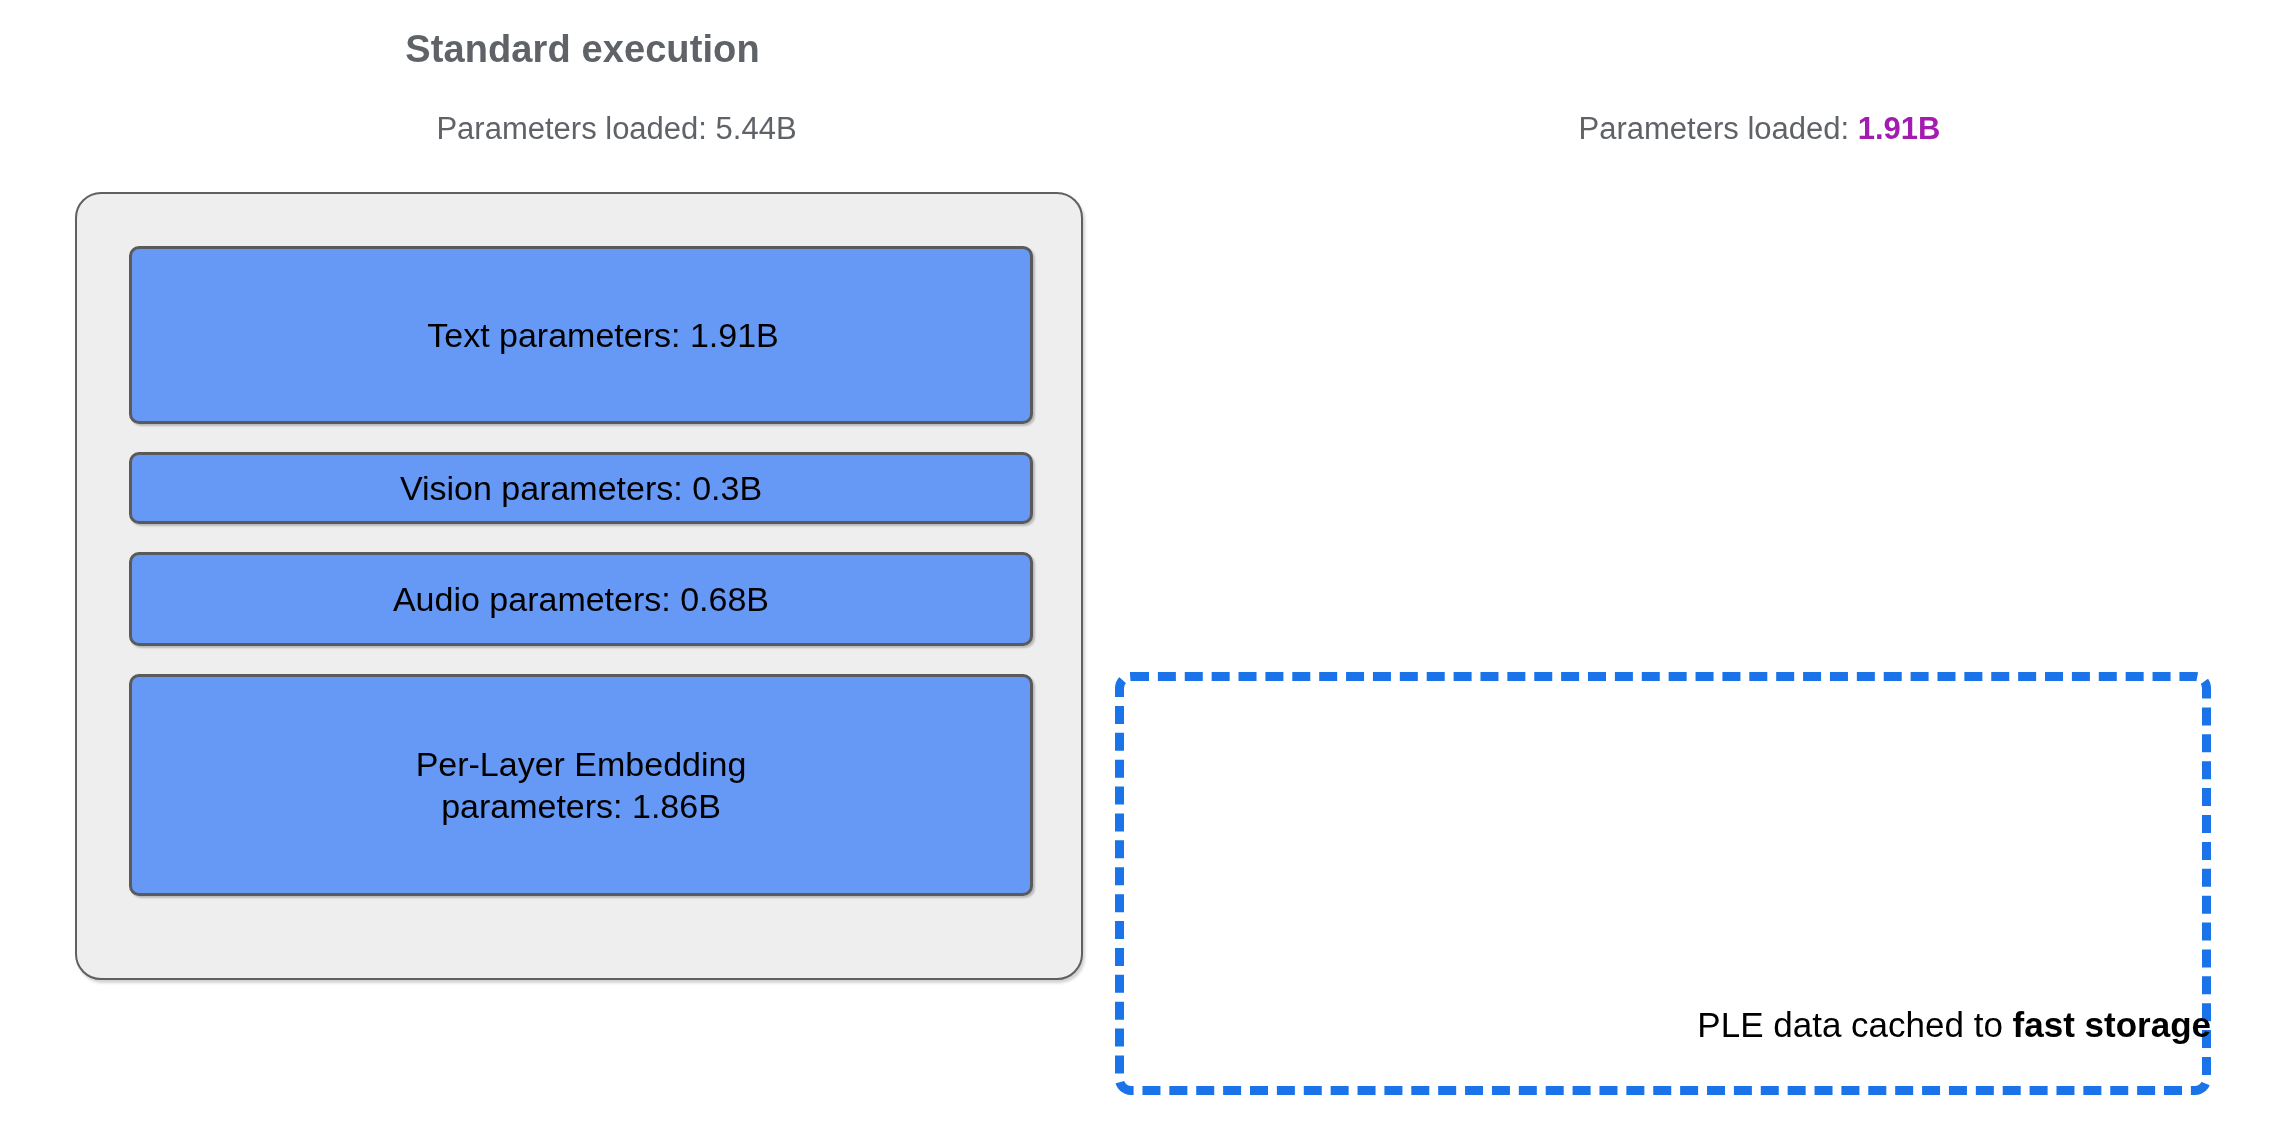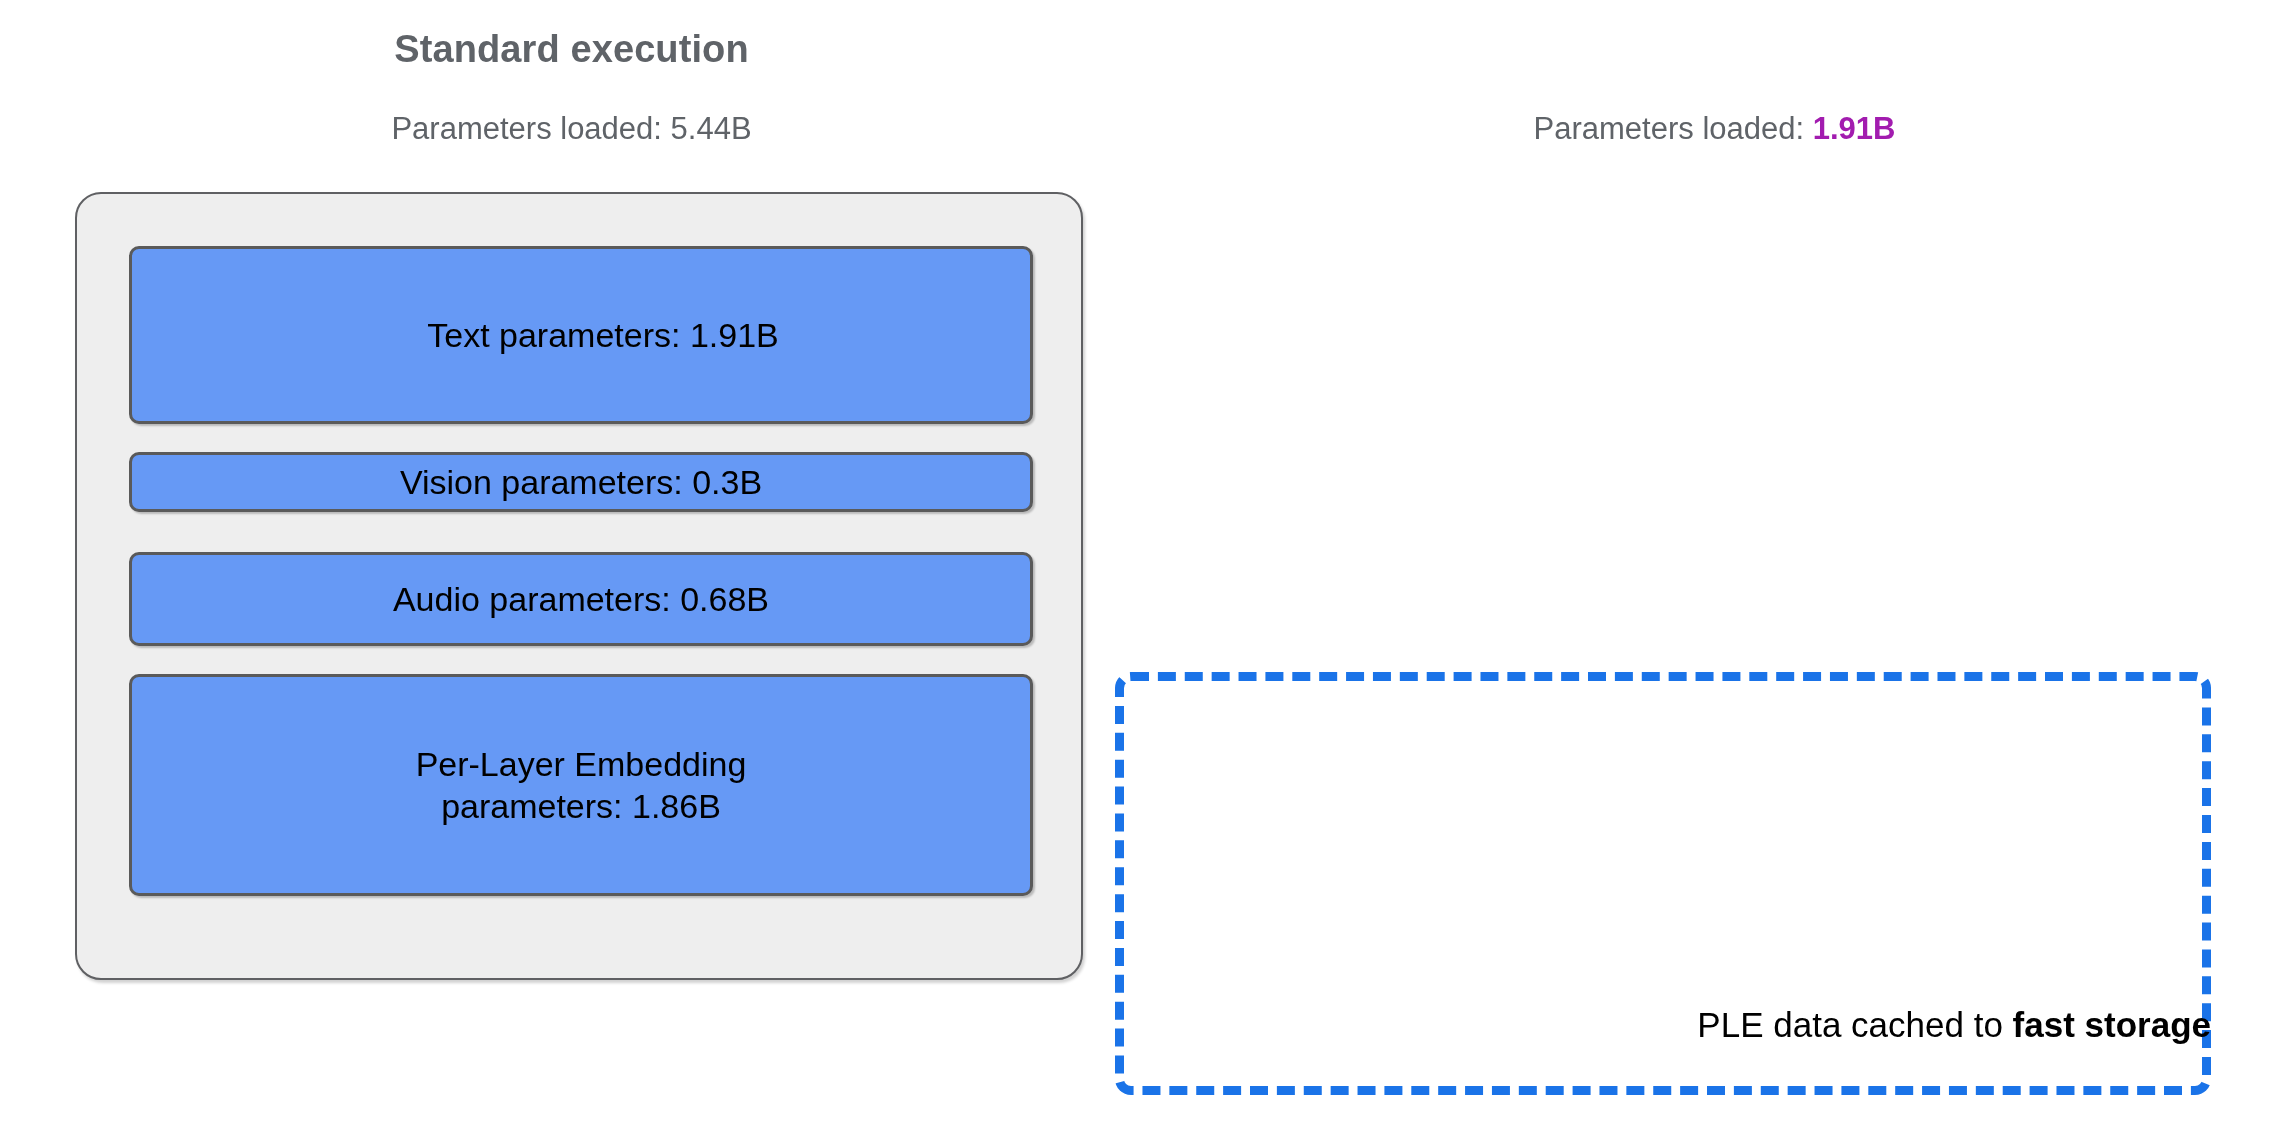--- a/index.html
+++ b/index.html
@@ -35,31 +35,33 @@
     position: absolute;
     top: 28px;
     left: 0;
     width: 100%;
     text-align: center;
     font-size: 38px;
     font-weight: bold;
     color: #5f6368;
     letter-spacing: 0.1px;
     line-height: 1.15;
+    padding-left: 11px;
   }
   .col-subtitle {
     position: absolute;
     top: 110px;
     left: 0;
     width: 100%;
     text-align: center;
     font-size: 31px;
     font-weight: normal;
     color: #5f6368;
     line-height: 1.2;
+    padding-left: 45px;
   }
   .col-subtitle b {
     font-weight: bold;
     color: #a21caf;
   }
 
   
   .panel {
     position: absolute;
     background: #eeeeee;
@@ -87,21 +89,21 @@
     text-align: center;
     font-size: 34px;
     color: #000000;
     line-height: 1.25;
     box-shadow: 2px 2px 2px rgba(0,0,0,0.22);
   }
   .block.blue  { background: #6699f5; }
 
   
   .b-text   { left: 52px; top: 52px;  width: 904px; height: 178px; padding-left: 44px; }
-  .b-vision { left: 52px; top: 258px; width: 904px; height: 60px;  }
+  .b-vision { left: 52px; top: 258px; width: 904px; height: 72px;  }
   .b-audio  { left: 52px; top: 358px; width: 904px; height: 94px;  }
   .b-ple    { left: 52px; top: 480px; width: 904px; height: 222px; }
 
   
   .cache-region {
     position: absolute;
     left: 1115px;
     top: 672px;
     width: 1096px;
     height: 423px;

